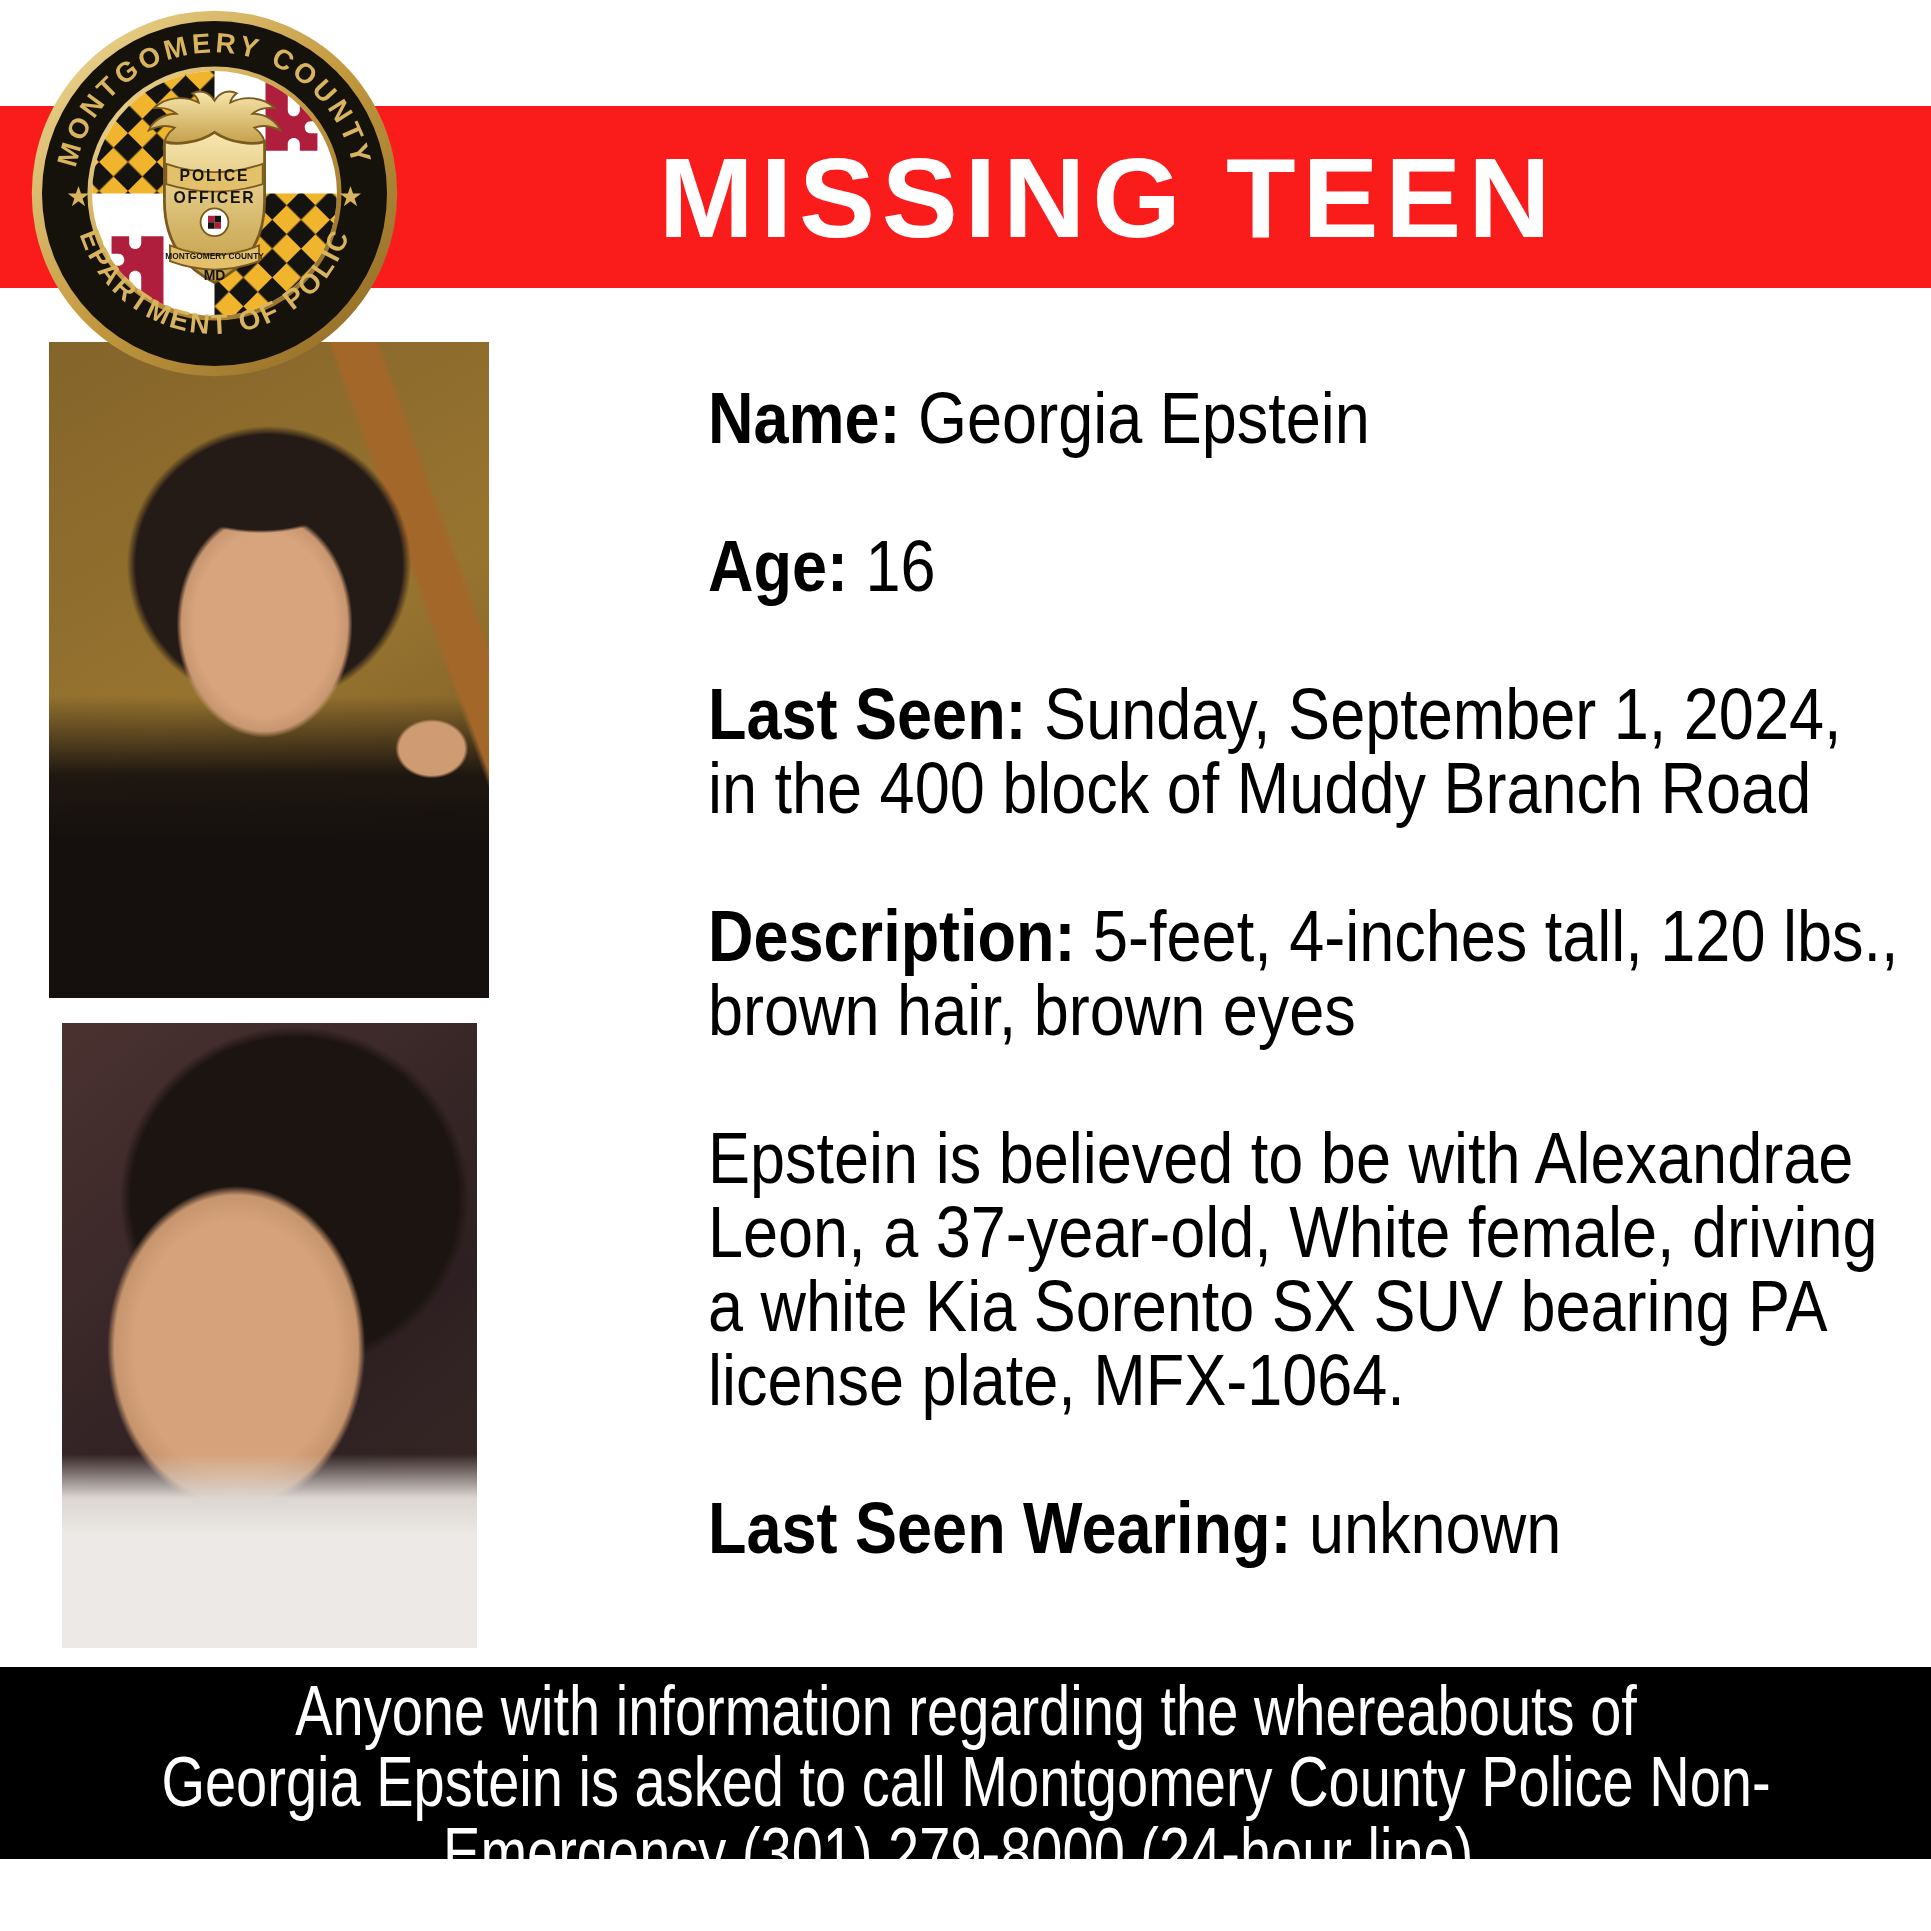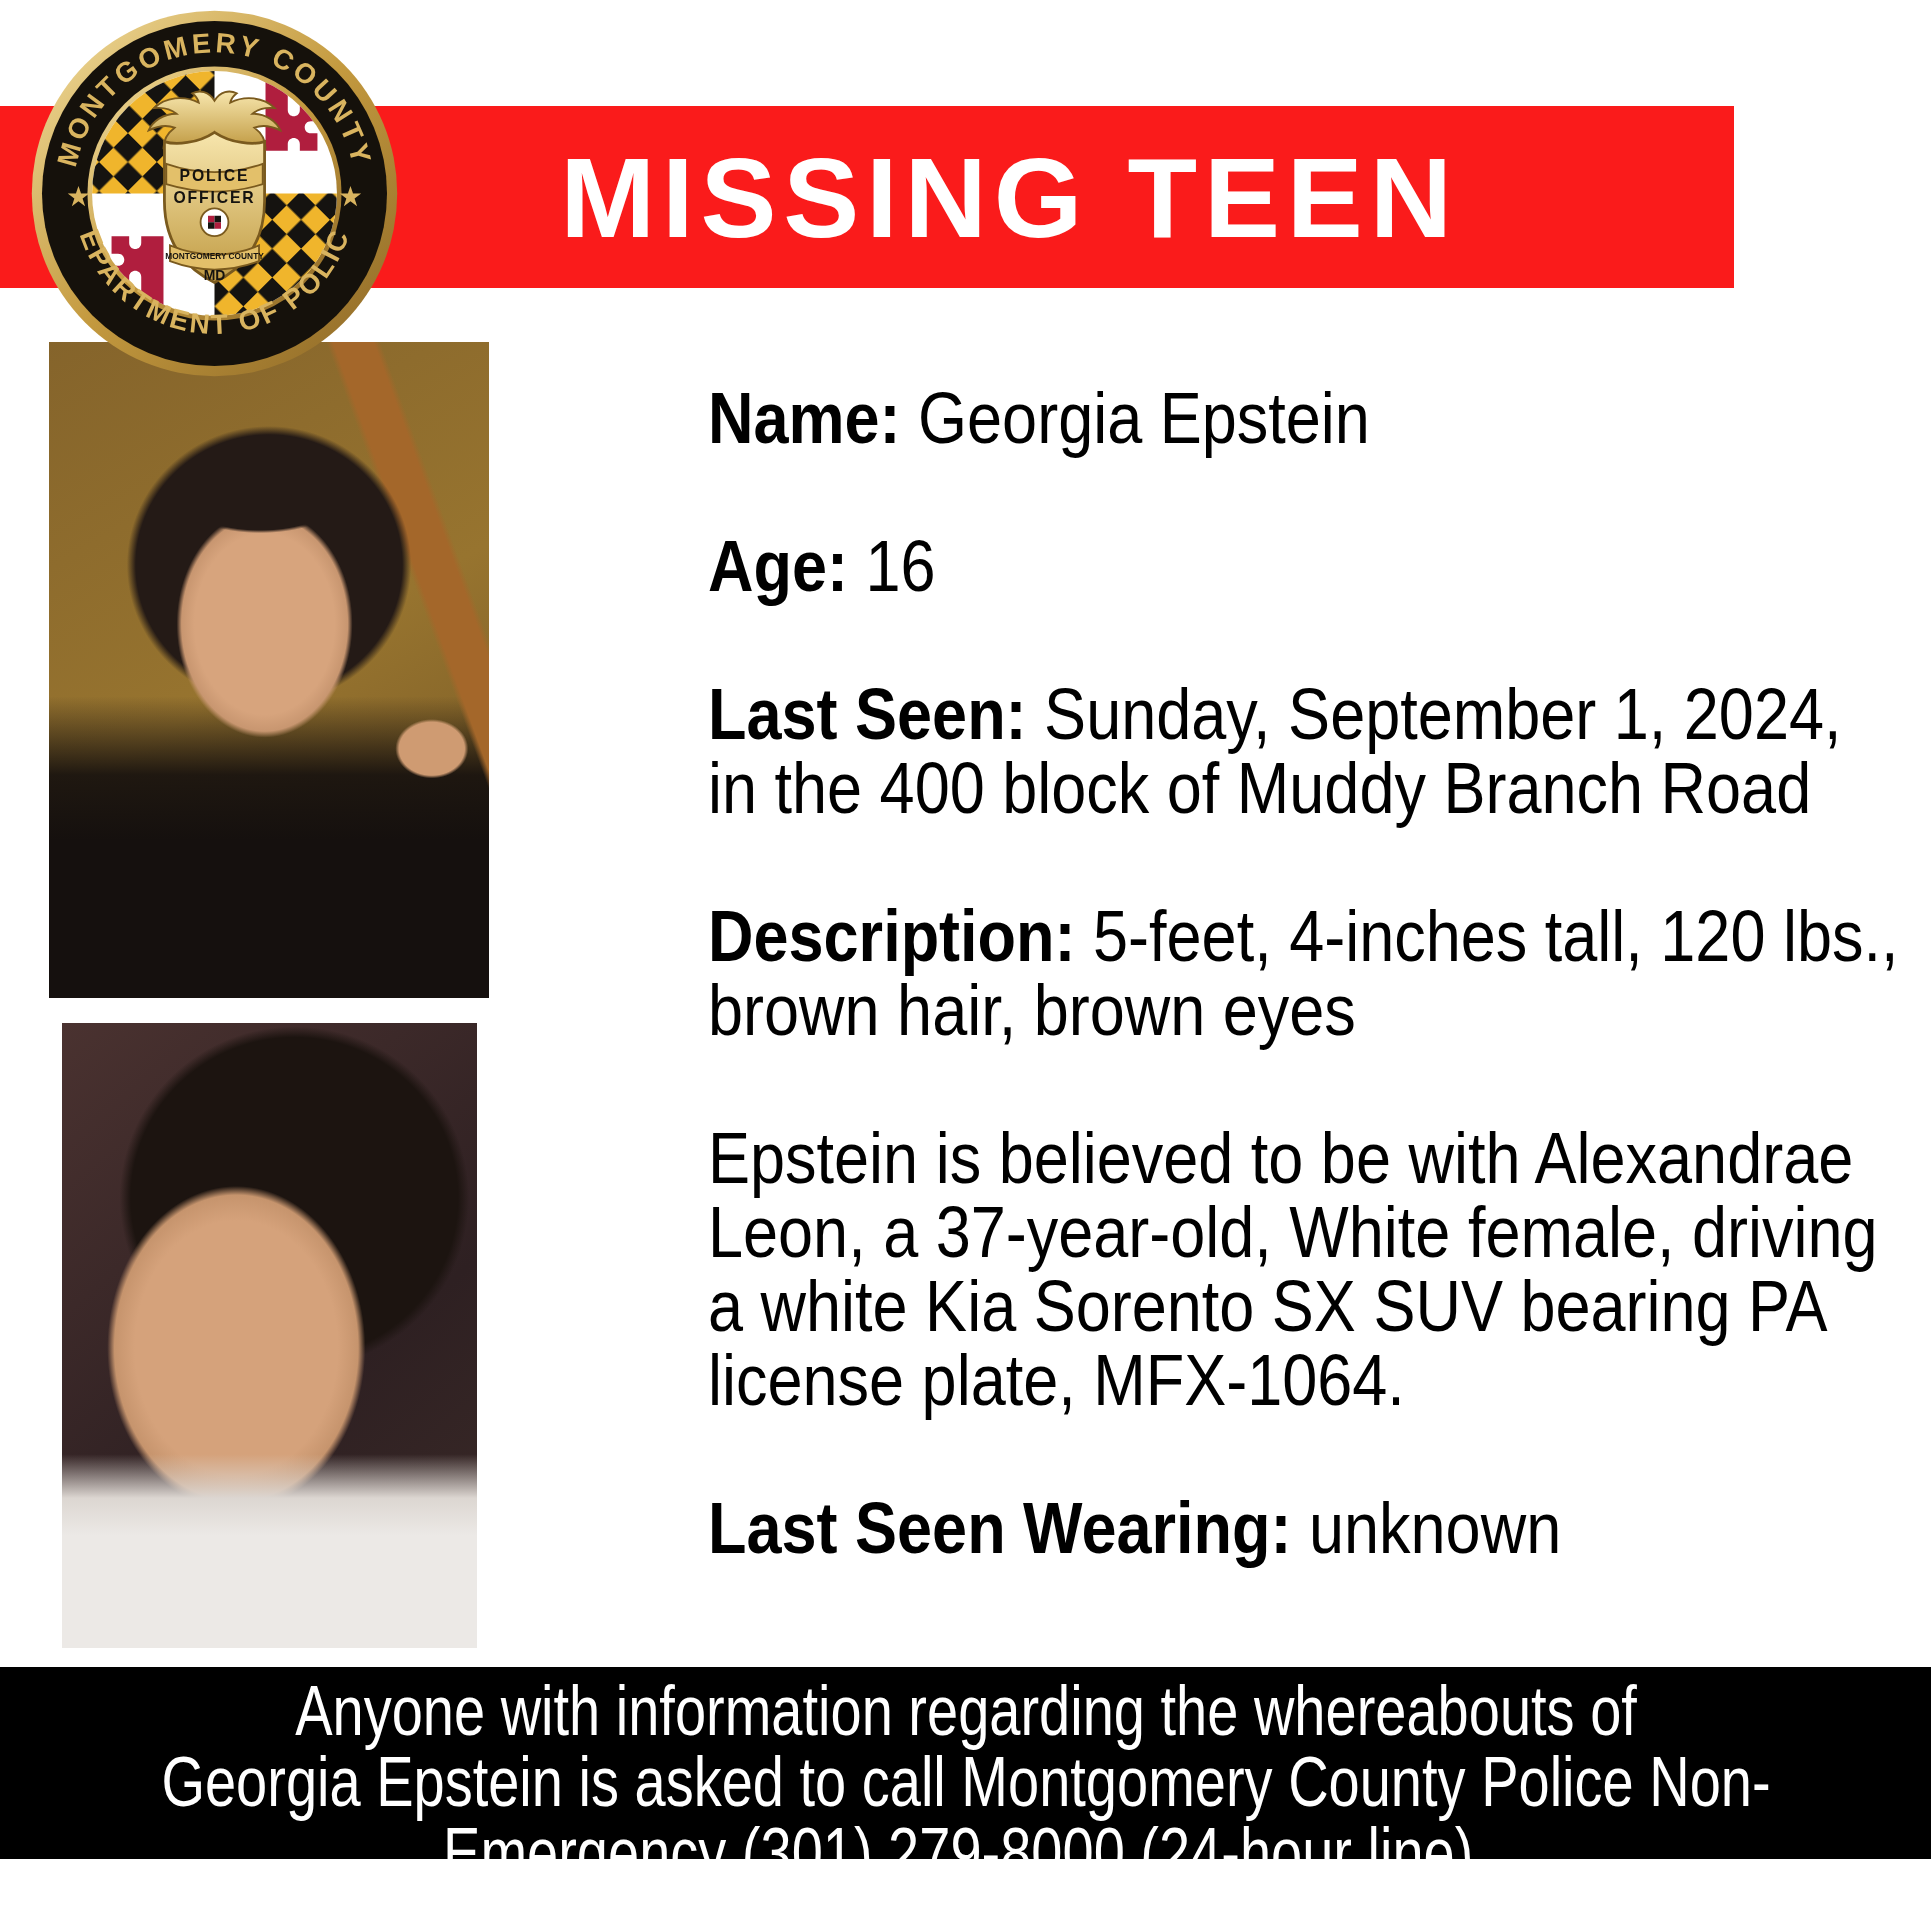--- a/index.html
+++ b/index.html
@@ -2,21 +2,21 @@
 <html style="--banner-red: #FA1B1B; --footer-black: #000000; --headline-white: #FFFFFF; --body-text: #000000;"><head>
 <meta charset="utf-8">
 <style>
   html,body{margin:0;padding:0;background:#ffffff;}
   .poster{
     position:relative;width:1931px;height:1931px;background:#ffffff;
     overflow:hidden;font-family:"Liberation Sans", sans-serif;color:#000;
   }
   
   .banner{
-    position:absolute;left:0;top:106px;width:1734px;height:182px;
+    position:absolute;left:0;top:106px;width:1931px;height:182px;
     background:var(--banner-red,#FA1B1B);z-index:2;
     display:flex;align-items:center;justify-content:center;
     padding-left:285px;box-sizing:border-box;
   }
   .banner-title{
     font-size:114px;font-weight:800;letter-spacing:6.8px;
     color:var(--headline-white,#fff);white-space:nowrap;
   }
   
   .badge{position:absolute;left:29px;top:7.7px;width:371px;height:371px;z-index:5;}

